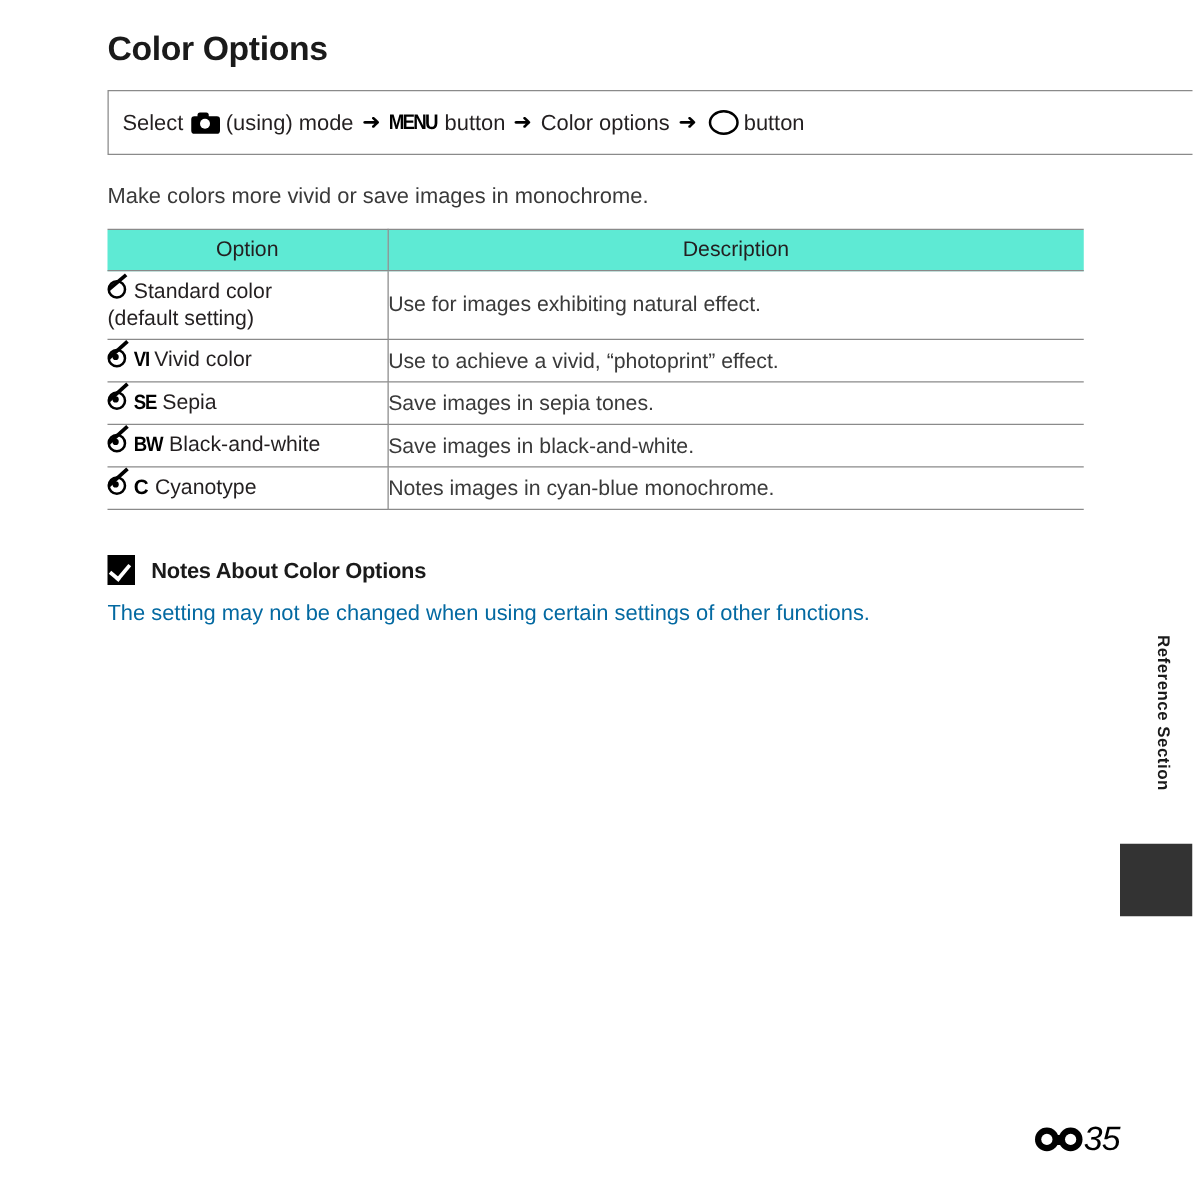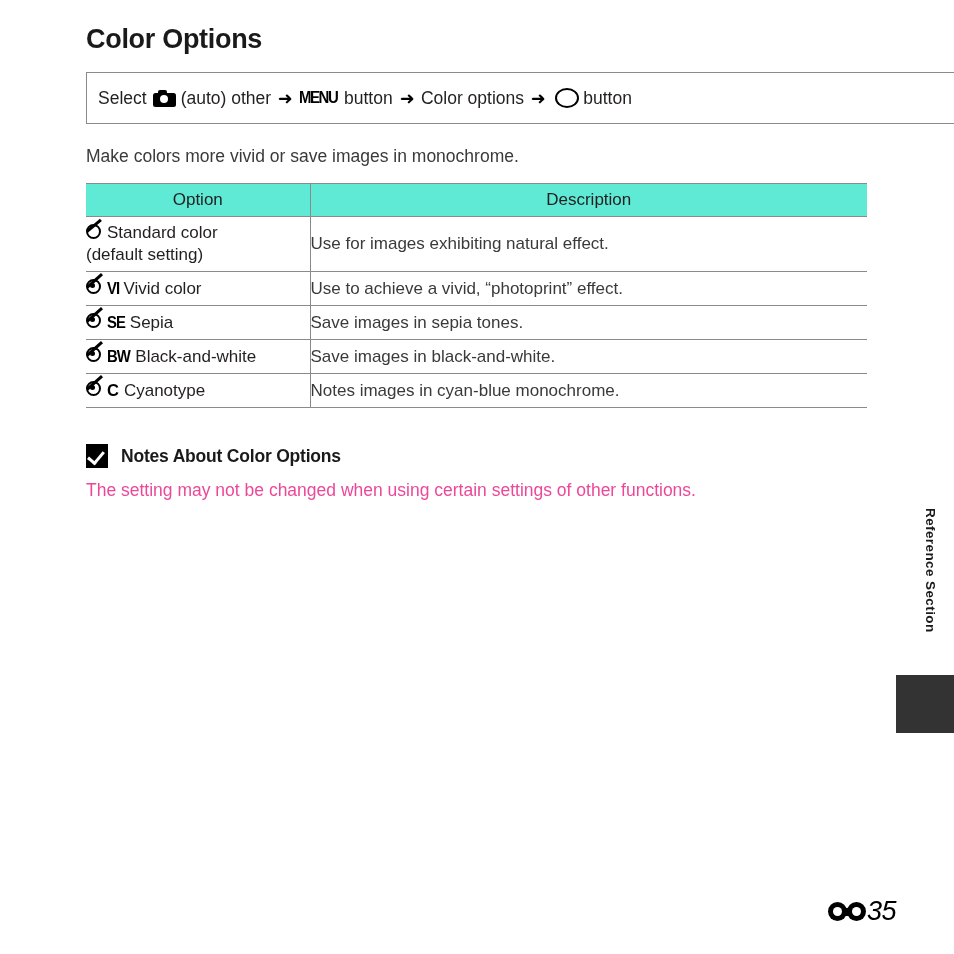--- a/index.html
+++ b/index.html
@@ -224,21 +224,21 @@
     position: absolute;
     left: 5px; top: 4px;
     width: 7px; height: 13px;
     border: solid #fff;
     border-width: 0 3.2px 3.2px 0;
     transform: rotate(40deg);
   }
   .notes-body {
     margin-top: 12px;
     font-size: 17.5px;
-    color: #ec4899;
+    color: #0369a1;
   }
 
   
   .side-label {
     position: absolute;
     right: 16px; top: 508px;
     font-size: 13.5px;
     font-weight: bold;
     letter-spacing: 0.4px;
     color: #1a1a1a;
@@ -301,21 +301,21 @@
   <div class="page-title">Color Options</div>
 
   <div class="nav-box">
     <div class="nav-inner">
       <span class="nav-txt">Select</span>
       <span class="icon-camera">
         <span class="hump"></span>
           <span class="body"></span>
           <span class="lens"></span>
       </span>
-      <span class="nav-txt">(auto) other</span>
+      <span class="nav-txt">(using) mode</span>
       <span class="arrow">➜</span>
       <span class="menu-label">MENU</span>
       <span class="nav-txt">button</span>
       <span class="arrow">➜</span>
       <span class="nav-txt">Color options</span>
       <span class="arrow">➜</span>
       <span class="icon-ok">OK</span>
       <span class="nav-txt">button</span>
     </div>
   </div>

